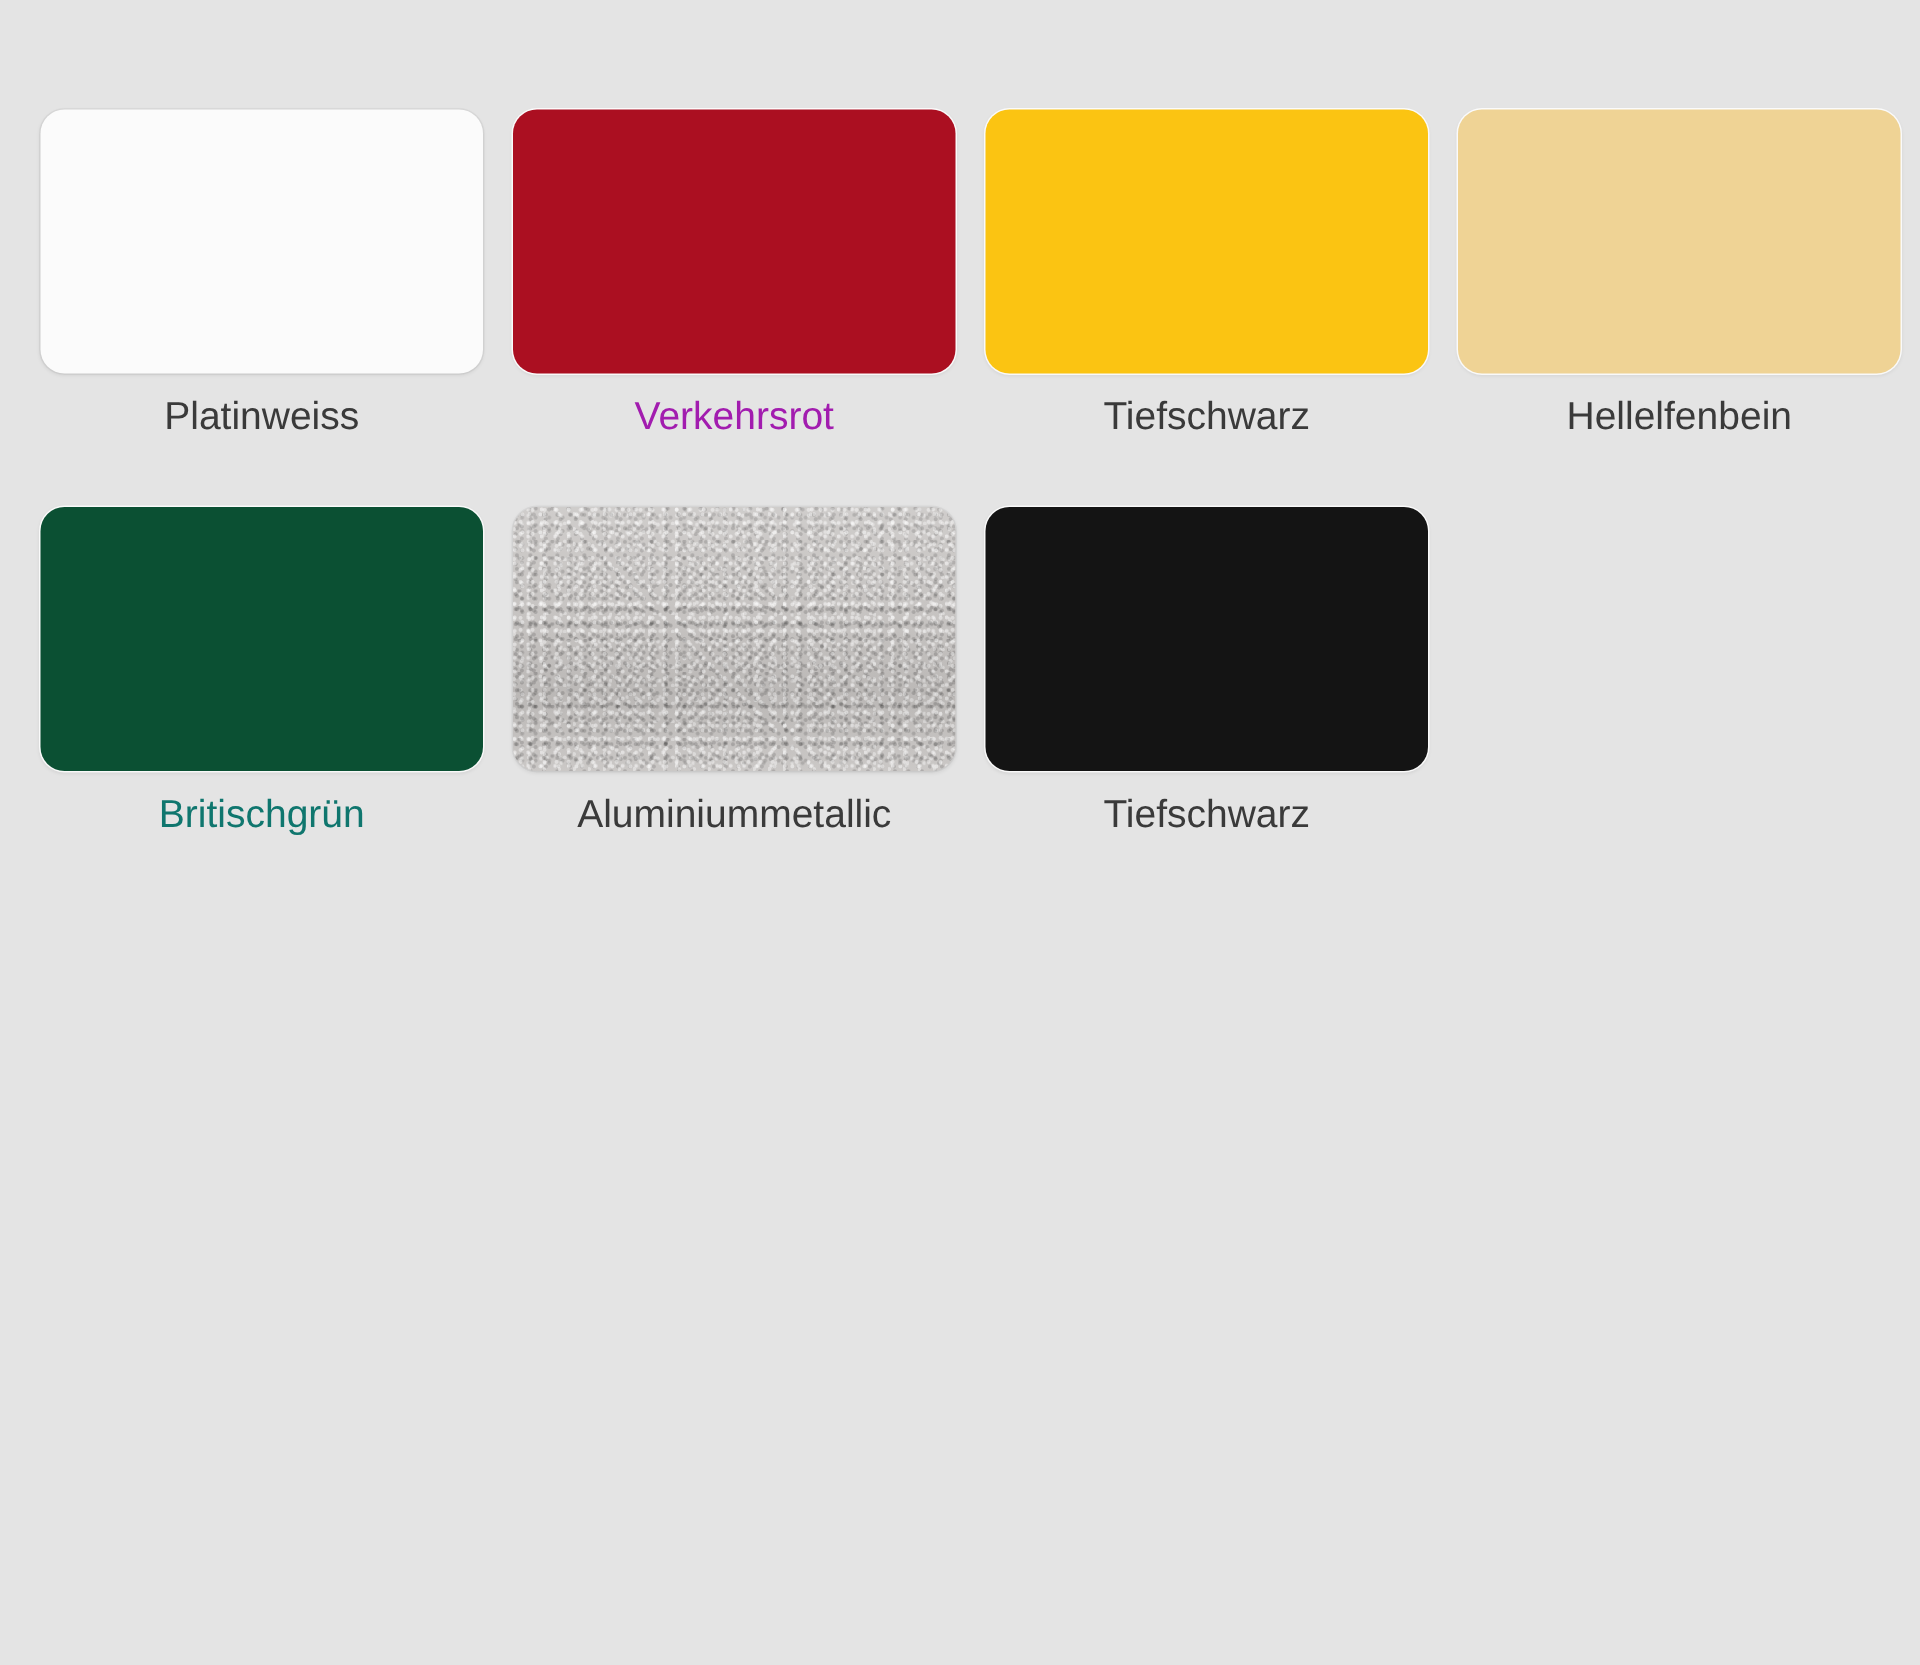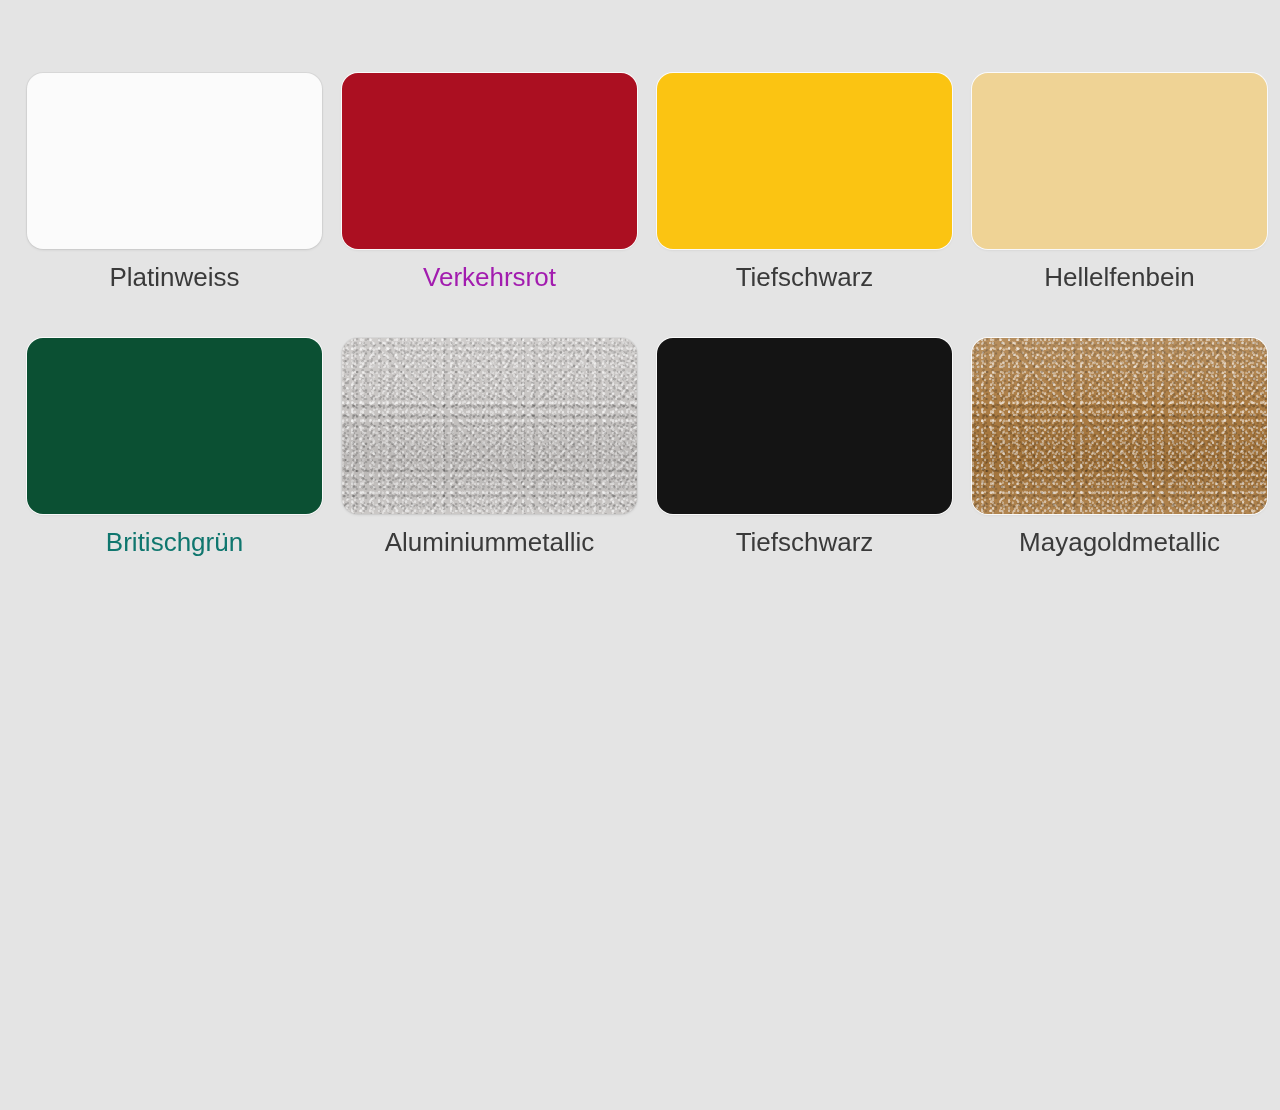--- a/index.html
+++ b/index.html
@@ -126,17 +126,13 @@
       <div class="swatch-label" style="color: #0f766e;">Britischgrün</div>
     </div>
     <div class="swatch-cell">
       <div class="swatch-chip is-metallic is-light" style="background: rgb(197, 194, 192);"></div>
       <div class="swatch-label" style="color: rgb(58, 58, 58);">Aluminiummetallic</div>
     </div>
     <div class="swatch-cell">
       <div class="swatch-chip" style="background: rgb(20, 20, 20);"></div>
       <div class="swatch-label" style="color: rgb(58, 58, 58);">Tiefschwarz</div>
     </div>
-    <div class="swatch-cell">
-      <div class="swatch-chip is-metallic" style="background: rgb(168, 119, 60);"></div>
-      <div class="swatch-label" style="color: rgb(58, 58, 58);">Mayagoldmetallic</div>
-    </div>
   </div>
 
 </body></html>

